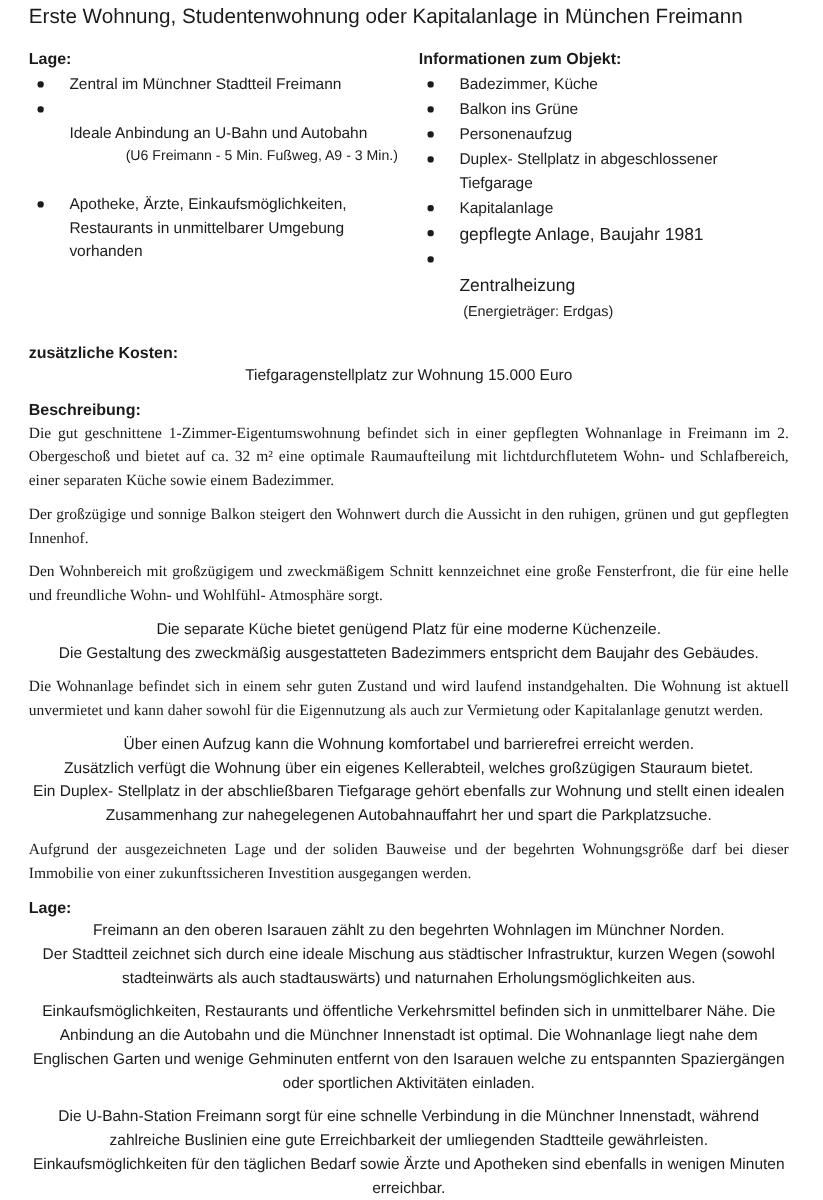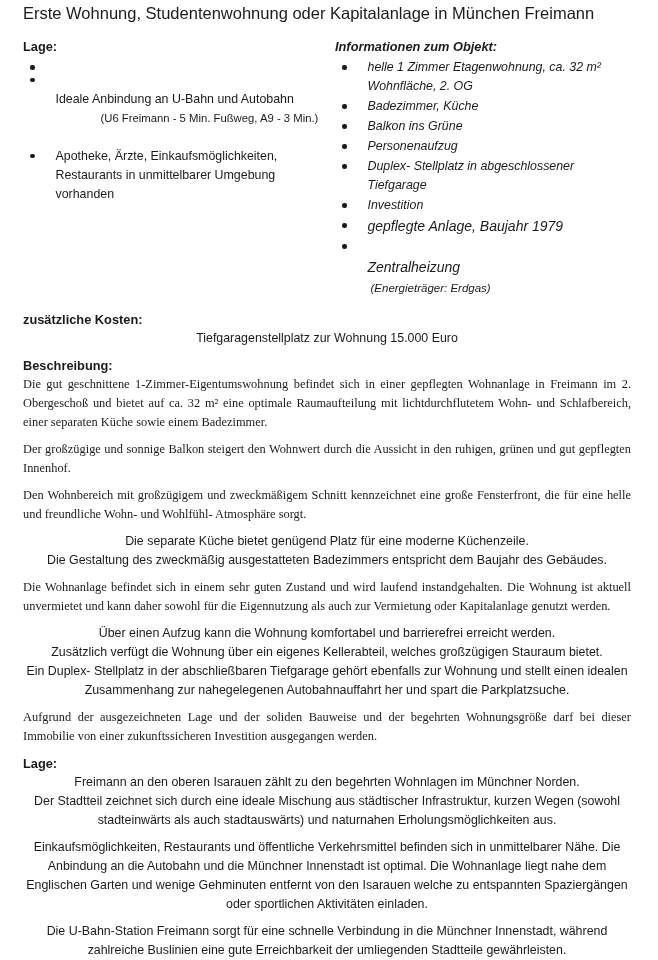--- a/index.html
+++ b/index.html
@@ -31,21 +31,21 @@
     font-size: 15.5px;
     font-weight: 700;
     line-height: 21px;
     margin: 0 0 16px 0;
   }
   .cols {
     display: flex;
     margin: 0 0 11px 0;
   }
   .col-left  { width: 298px; flex: 0 0 298px; }
-  .col-right { flex: 1 1 auto; padding-left: 14px; box-sizing: border-box; font-style: italic; }
+  .col-right { flex: 1 1 auto; padding-left: 14px; box-sizing: border-box; }
   h3.sec-heading {
     font-size: 12.8px;
     font-weight: 700;
     line-height: 19px;
     margin: 0;
   }
   ul.blist {
     list-style: none;
     margin: 2px 0 0 0;
     padding: 0;
@@ -95,20 +95,21 @@
 
   <h1 class="doc-title">Erste Wohnung, Studentenwohnung oder Kapitalanlage in München Freimann</h1>
 
   <div class="cols">
 
     <section class="col-left">
       <h3 class="sec-heading">Lage:</h3>
       <ul class="blist">
         <li>
           <span class="dot"></span>
+          <span class="li-body">Zentral im Münchner Stadtteil Freimann</span>
         </li>
         <li>
           <span class="dot"></span>
           <span class="li-body">
             <span>Ideale Anbindung an U-Bahn und Autobahn</span>
             <span class="li-note-block">(U6 Freimann - 5 Min. Fußweg, A9 - 3 Min.)</span>
           </span>
         </li>
         <li>
           <span class="dot"></span>
@@ -117,46 +118,41 @@
 vorhanden</span>
         </li>
       </ul>
     </section>
 
     <section class="col-right">
       <h3 class="sec-heading">Informationen zum Objekt:</h3>
       <ul class="blist">
         <li>
           <span class="dot"></span>
-          <span class="li-body">helle 1 Zimmer Etagenwohnung, ca. 32 m²
-Wohnfläche, 2. OG</span>
-        </li>
-        <li>
-          <span class="dot"></span>
           <span class="li-body">Badezimmer, Küche</span>
         </li>
         <li>
           <span class="dot"></span>
           <span class="li-body">Balkon ins Grüne</span>
         </li>
         <li>
           <span class="dot"></span>
           <span class="li-body">Personenaufzug</span>
         </li>
         <li>
           <span class="dot"></span>
           <span class="li-body">Duplex- Stellplatz in abgeschlossener Tiefgarage</span>
         </li>
         <li>
           <span class="dot"></span>
-          <span class="li-body">Investition</span>
+          <span class="li-body">Kapitalanlage</span>
         </li>
         <li class="li-lg">
           <span class="dot"></span>
-          <span class="li-body">gepflegte Anlage, Baujahr 1979</span>
+          <span class="li-body">gepflegte Anlage, Baujahr 1981</span>
         </li>
         <li class="li-lg">
           <span class="dot"></span>
           <span class="li-body">
             <span>Zentralheizung</span>
             <span class="li-note-inline">(Energieträger: Erdgas)</span>
           </span>
         </li>
       </ul>
     </section>

